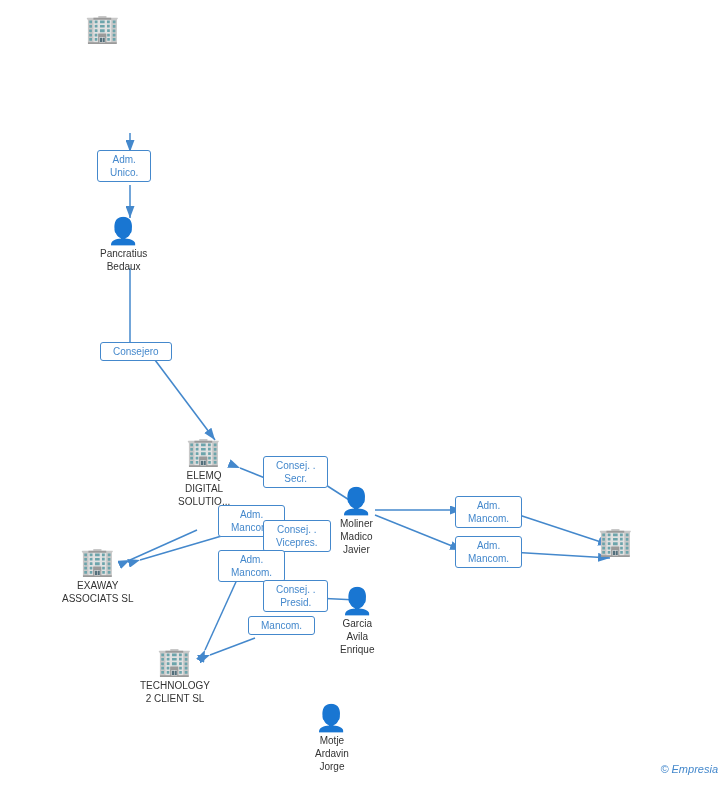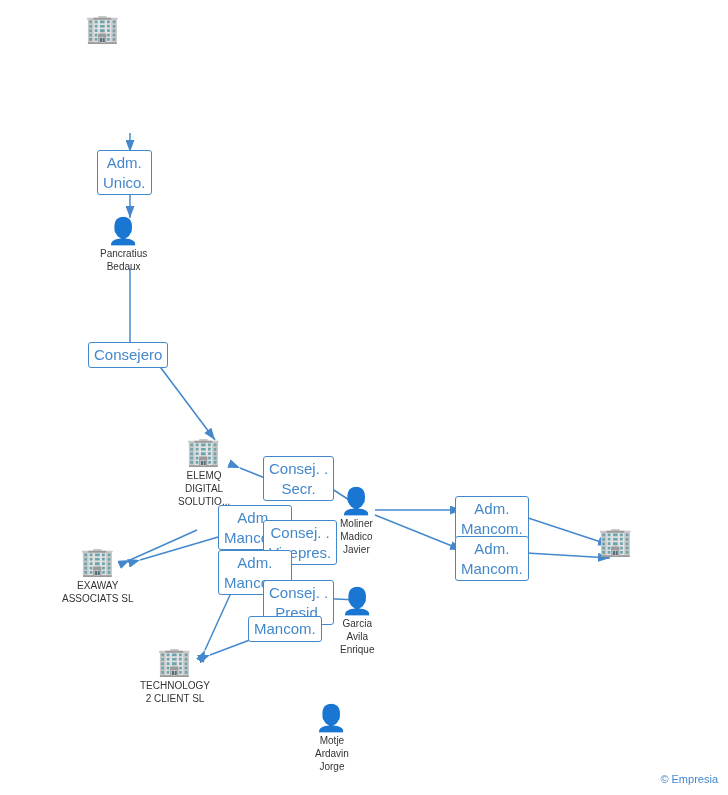--- a/index.html
+++ b/index.html
@@ -42,40 +42,41 @@
       color: #333;
       line-height: 1.3;
       margin-top: 3px;
       white-space: nowrap;
     }
     .role-badge {
       border: 1.5px solid #4488cc;
       color: #4488cc;
       background: #fff;
       border-radius: 3px;
-      padding: 2px 5px;
-      font-size: 15px;
+      padding: 2px 12px;
+      font-size: 10px;
       line-height: 1.3;
       text-align: center;
       white-space: nowrap;
       cursor: pointer;
     }
     svg#arrows {
       position: absolute;
       top: 0; left: 0;
       width: 728px;
       height: 795px;
       pointer-events: none;
     }
     .watermark {
       position: absolute;
-      bottom: 10px;
+      bottom: 20px;
       right: 10px;
       font-size: 11px;
       color: #4488cc;
+      font-style: italic;
     }
   </style>
 </head>
 <body>
 
 <div id="diagram">
 
   <svg id="arrows" xmlns="http://www.w3.org/2000/svg">
     <defs>
       <marker id="arrowhead" markerWidth="8" markerHeight="6" refX="8" refY="3" orient="auto">
@@ -123,21 +124,21 @@
 
   <div class="node" style="left:97px; top:150px;">
     <div class="role-badge">Adm.<br>Unico.</div>
   </div>
 
   <div class="node" style="left:100px; top:218px;">
     <div class="person-icon">👤</div>
     <div class="node-label">Pancratius<br>Bedaux</div>
   </div>
 
-  <div class="node" style="left:88px; top:342px;">
+  <div class="node" style="left:100px; top:342px;">
     <div class="role-badge">Consejero</div>
   </div>
 
   <div class="node" style="left:178px; top:438px;">
     <div class="building-icon red">🏢</div>
     <div class="node-label">ELEMQ<br>DIGITAL<br>SOLUTIO...</div>
   </div>
 
   <div class="node" style="left:263px; top:456px;">
     <div class="role-badge">Consej. .<br>Secr.</div>

